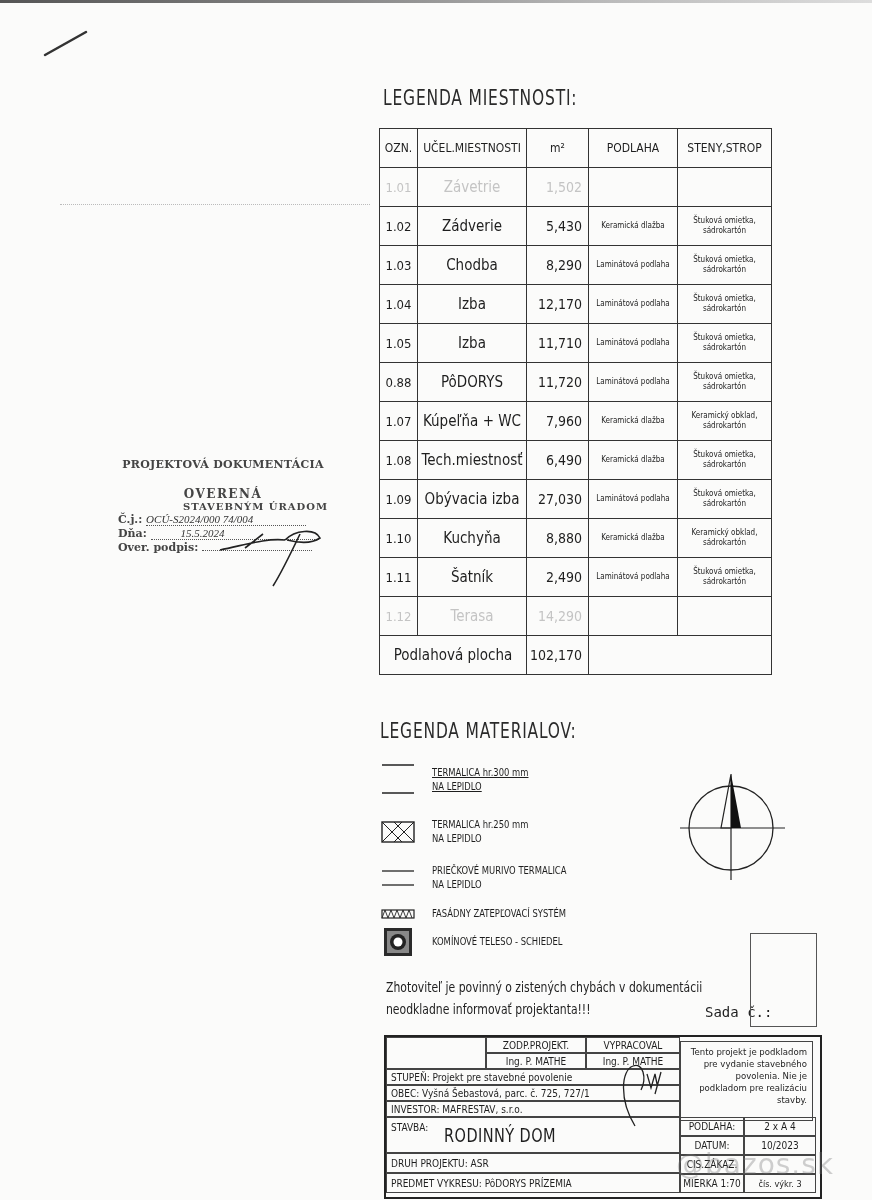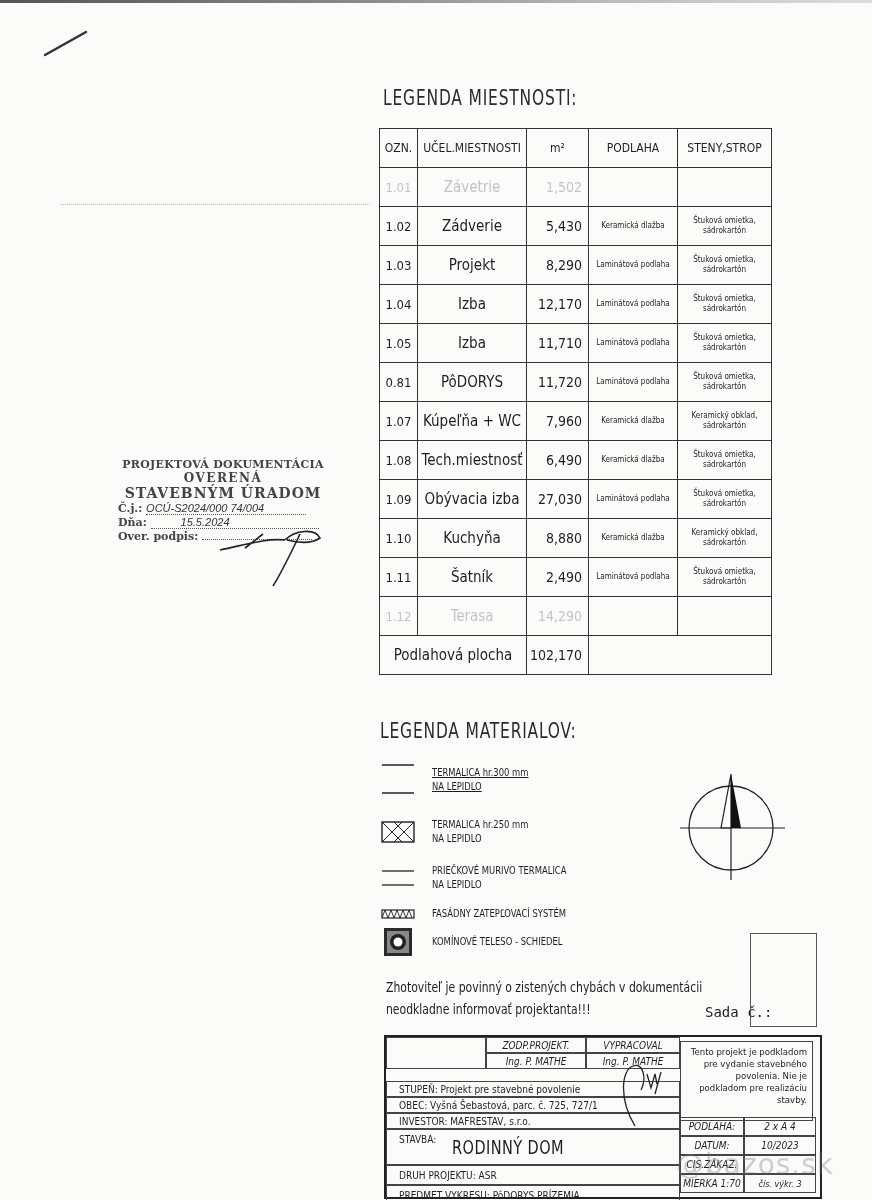--- a/index.html
+++ b/index.html
@@ -13,35 +13,35 @@
   table.rooms{border-collapse:collapse;table-layout:fixed;}
   table.rooms td{border:1.5px solid #333;padding:0;text-align:center;vertical-align:middle;height:38px;overflow:hidden;}
   .hdr{font-size:12px;}
   .oz{font-size:13px;}
   .nm{font-size:15px;}
   .ar{font-size:14px;text-align:right!important;padding-right:6px!important;}
   .mat{font-size:8px;line-height:10px;}
   .faded{color:#c4c4c4;}
   .stamp{left:118px;top:458px;width:210px;font-family:"DejaVu Serif",serif;color:#444;font-weight:bold;}
   .stamp .l1{font-size:11px;text-align:center;letter-spacing:.3px;}
-  .stamp .l2{font-size:12px;text-align:center;letter-spacing:1.5px;}
-  .stamp .l3{font-size:14px;text-align:center;letter-spacing:1px;}
+  .stamp .l2{font-size:12px;text-align:center;letter-spacing:1.5px;margin-top:16px;}
+  .stamp .l3{font-size:10px;text-align:right;letter-spacing:1px;}
   .stamp .row{font-size:11px;margin-top:1px;white-space:nowrap;}
-  .stamp .hand{font-family:Liberation Sans, sans-serif;font-weight:normal;font-style:italic;color:#333;font-size:11px;
+  .stamp .hand{font-family:Liberation Serif, serif;font-weight:normal;font-style:italic;color:#333;font-size:11px;
                 border-bottom:1px dotted #555;display:inline-block;}
   .legend-item{left:380px;display:flex;align-items:center;}
   .legend-item .sym{width:36px;height:24px;display:flex;align-items:center;justify-content:center;flex:0 0 36px;}
   .legend-item .txt{font-size:11px;line-height:14px;margin-left:16px;transform:scaleX(.85);transform-origin:left center;white-space:nowrap;}
   .note{left:386px;top:976px;font-size:14px;line-height:22px;transform:scaleX(.86);transform-origin:left top;white-space:nowrap;}
   .sada{left:705px;top:1004px;font-size:14px;font-family:"DejaVu Sans Mono",monospace;}
   .sada-box{left:750px;top:933px;width:65px;height:92px;border:1.5px solid #555;}
   .tb{left:384px;top:1035px;width:434px;height:160px;border:2px solid #222;}
   .cell{position:absolute;border:1px solid #444;box-sizing:border-box;font-size:10px;display:flex;align-items:center;overflow:hidden;white-space:nowrap;}
-  .c{justify-content:center;font-style:italic;}
-  .pl{padding-left:12px;margin-top:12px;}
+  .c{justify-content:center;}
+  .pl{padding-left:4px;}
   .info{font-size:9.5px;line-height:12px;padding:4px 5px;align-items:flex-start;white-space:normal;}
   .big{font-size:19px;letter-spacing:.5px;transform:scaleX(.85);transform-origin:left center;}
   .watermark{left:676px;top:1148px;font-size:28px;color:rgba(120,120,120,.35);font-family:"DejaVu Sans",sans-serif;letter-spacing:1px;}
 </style>
 </head>
 <body>
 
 <div class="abs topbar"></div>
 <svg class="abs pen-mark" width="50" height="30">
   <line x1="5" y1="27" x2="46" y2="4" stroke="#333" stroke-width="2.5" stroke-linecap="round"></line>
@@ -77,41 +77,41 @@
       </tr>
       <tr>
         <td class="oz">1.02</td>
         <td class="nm">Zádverie</td>
         <td class="ar">5,430</td>
         <td class="mat">Keramická dlažba</td>
         <td class="mat">Štuková omietka, sádrokartón</td>
       </tr>
       <tr>
         <td class="oz">1.03</td>
-        <td class="nm">Projekt</td>
+        <td class="nm">Chodba</td>
         <td class="ar">8,290</td>
         <td class="mat">Laminátová podlaha</td>
         <td class="mat">Štuková omietka, sádrokartón</td>
       </tr>
       <tr>
         <td class="oz">1.04</td>
         <td class="nm">Izba</td>
         <td class="ar">12,170</td>
         <td class="mat">Laminátová podlaha</td>
         <td class="mat">Štuková omietka, sádrokartón</td>
       </tr>
       <tr>
         <td class="oz">1.05</td>
         <td class="nm">Izba</td>
         <td class="ar">11,710</td>
         <td class="mat">Laminátová podlaha</td>
         <td class="mat">Štuková omietka, sádrokartón</td>
       </tr>
       <tr>
-        <td class="oz">0.81</td>
+        <td class="oz">0.88</td>
         <td class="nm">PôDORYS</td>
         <td class="ar">11,720</td>
         <td class="mat">Laminátová podlaha</td>
         <td class="mat">Štuková omietka, sádrokartón</td>
       </tr>
       <tr>
         <td class="oz">1.07</td>
         <td class="nm">Kúpeľňa + WC</td>
         <td class="ar">7,960</td>
         <td class="mat">Keramická dlažba</td>

